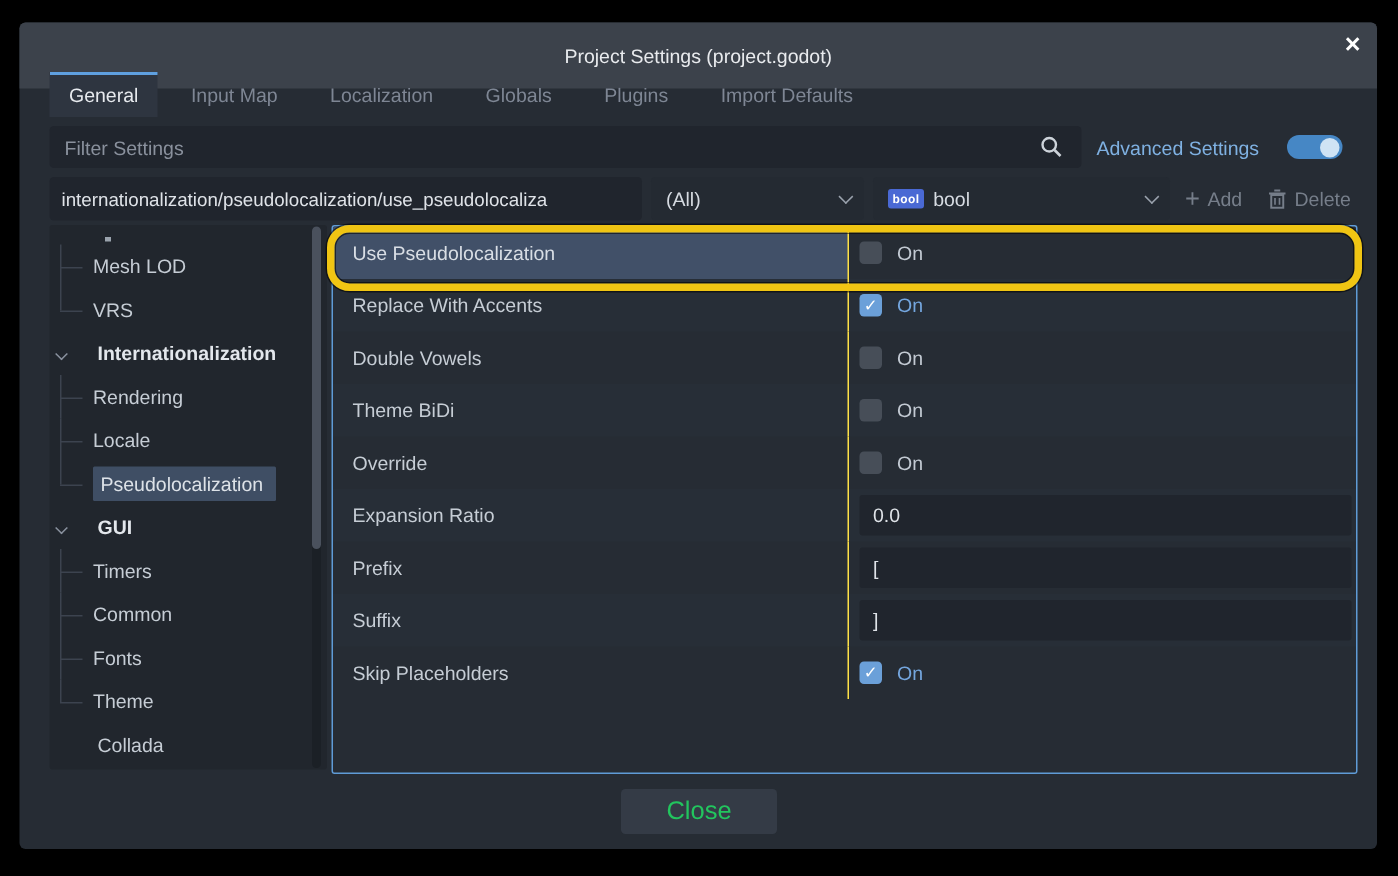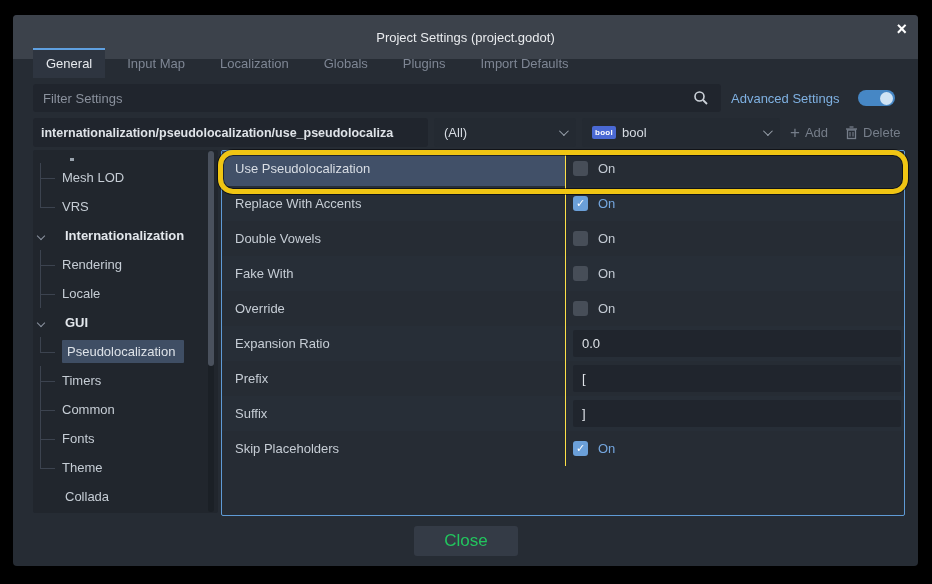--- a/index.html
+++ b/index.html
@@ -29,21 +29,21 @@
   .adv-label { position:absolute; left:698px; top:0; height:28px; display:flex; align-items:center;
     color:#7fb1e2; font-size:13px; }
   .toggle { position:absolute; right:3px; top:6px; width:37px; height:16px; border-radius:8px;
     background:#4687c5; }
   .toggle .knob { position:absolute; right:2px; top:1.5px; width:13px; height:13px;
     border-radius:50%; background:#cfe3f4; }
 
   .prop-bar { position:absolute; left:20px; top:103px; right:20px; height:29px; font-size:13px; }
   .path-input { position:absolute; left:0; top:0; width:395px; height:29px; background:#20252d;
     border:none; border-radius:3px; color:#dfe3e8; font-size:12.5px; padding:0 8px;
-    font-family:"Liberation Sans", sans-serif; outline:none;font-weight:bold; }
+    font-family:"Liberation Sans", sans-serif; outline:none; }
   .dropdown { position:absolute; top:0; height:29px; background:#242a32; border-radius:3px;
     display:flex; align-items:center; padding:0 10px; color:#d6dbe2; }
   .dd-all { left:401px; width:142px; }
   .dd-type { left:549px; width:198px; }
   .dd-chev { margin-left:auto; width:7px; height:7px; border-right:1.5px solid #9aa2ad;
     border-bottom:1.5px solid #9aa2ad; transform:rotate(45deg) translateY(-2px); }
   .type-badge { background:#4a69d4; color:#fff; font-size:8px; font-weight:bold;
     border-radius:2px; padding:2px 3px; margin-right:6px; letter-spacing:.3px; }
   .bar-btn { position:absolute; top:0; height:29px; display:flex; align-items:center;
     color:#767e8a; font-size:13px; gap:5px; }
@@ -180,29 +180,29 @@
           <span class="tlabel">Internationalization</span>
         </div>
         <div class="titem child">
           <span class="conn"></span>
           <span class="tlabel">Rendering</span>
         </div>
         <div class="titem child">
           <span class="conn"></span>
           <span class="tlabel">Locale</span>
         </div>
+        <div class="titem child">
+          <span class="conn last"></span>
+          <span class="tlabel sel">Pseudolocalization</span>
+        </div>
         <div class="titem section">
           <span class="chev"></span>
           <span class="tlabel">GUI</span>
         </div>
         <div class="titem child">
-          <span class="conn last"></span>
-          <span class="tlabel sel">Pseudolocalization</span>
-        </div>
-        <div class="titem child">
           <span class="conn"></span>
           <span class="tlabel">Timers</span>
         </div>
         <div class="titem child">
           <span class="conn"></span>
           <span class="tlabel">Common</span>
         </div>
         <div class="titem child">
           <span class="conn"></span>
           <span class="tlabel">Fonts</span>
@@ -237,21 +237,21 @@
           </div>
         </div>
         <div class="prow">
           <div class="plabel">Double Vowels</div>
           <div class="pvalue">
             <span class="cb"></span>
             <span class="ontext">On</span>
           </div>
         </div>
         <div class="prow alt">
-          <div class="plabel">Fake With</div>
+          <div class="plabel">Theme BiDi</div>
           <div class="pvalue">
             <span class="cb"></span>
             <span class="ontext">On</span>
           </div>
         </div>
         <div class="prow">
           <div class="plabel">Override</div>
           <div class="pvalue">
             <span class="cb"></span>
             <span class="ontext">On</span>

